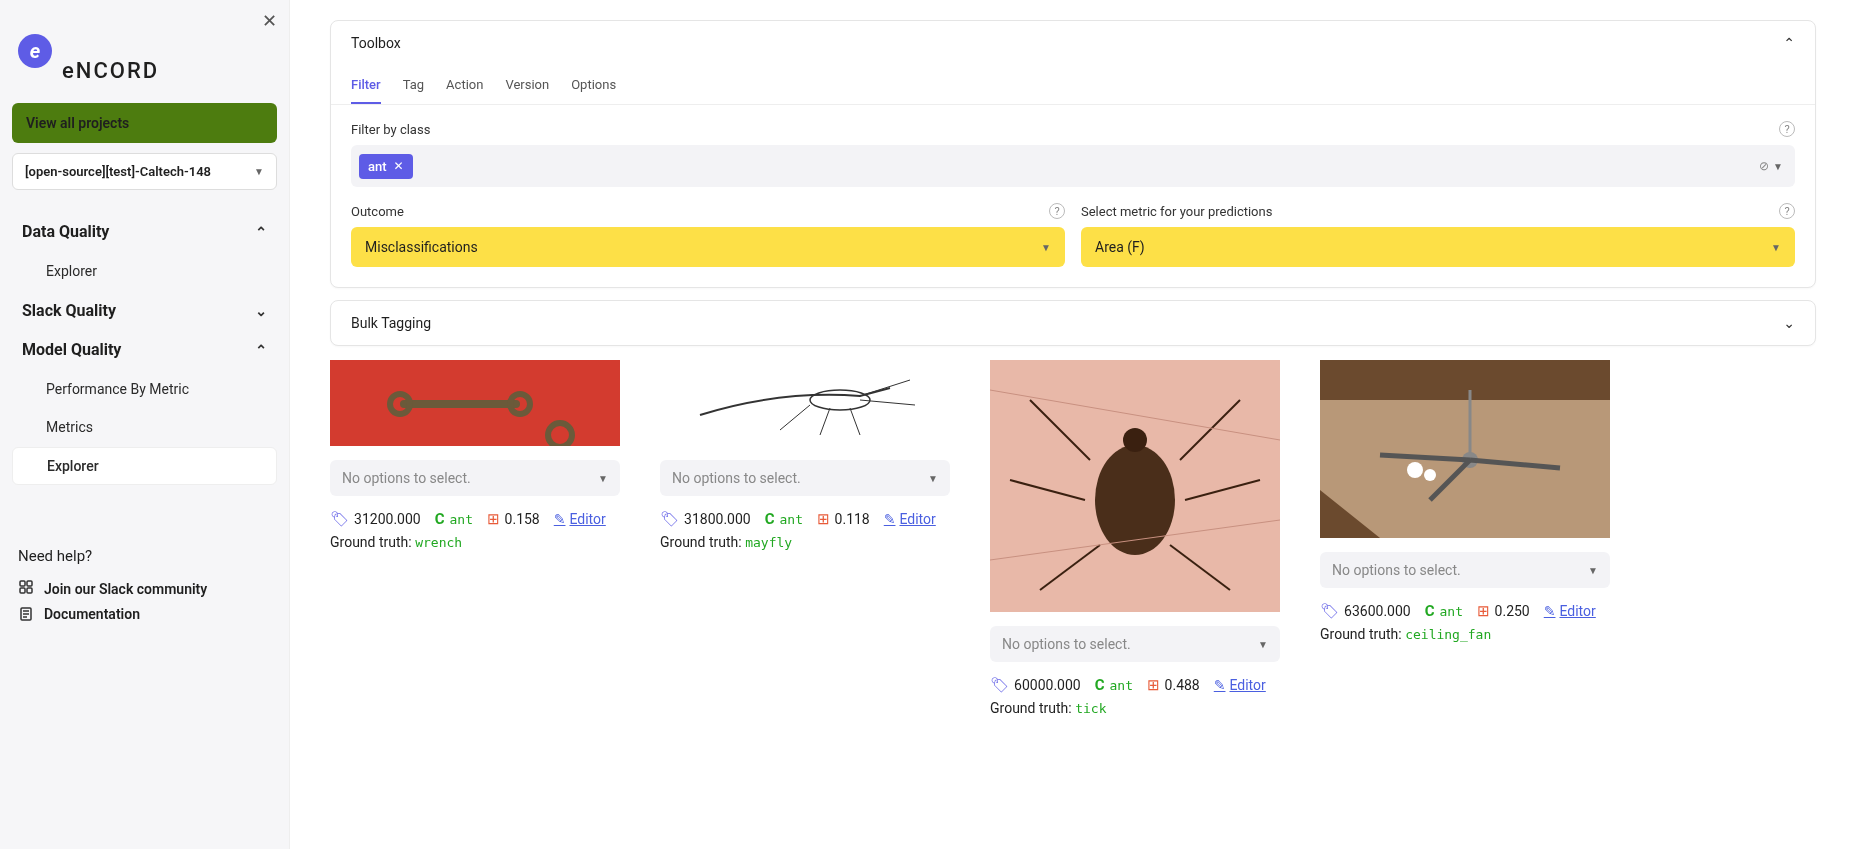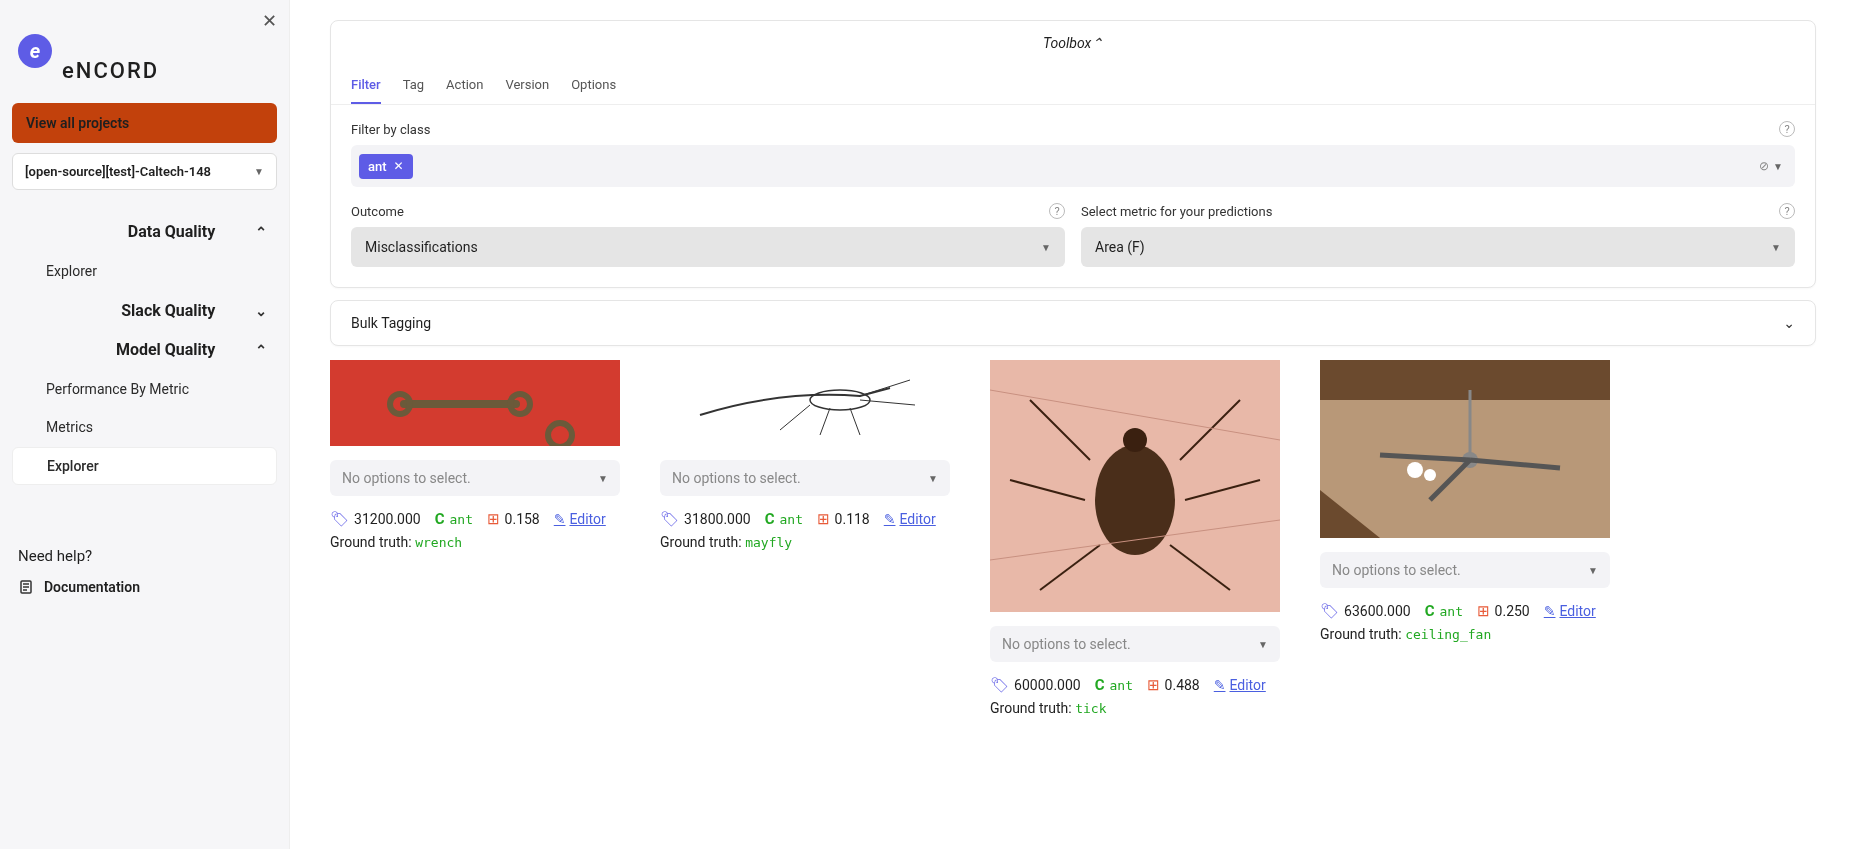--- a/index.html
+++ b/index.html
@@ -3,46 +3,46 @@
 <meta charset="utf-8">
 <style>
 * { box-sizing: border-box; margin: 0; padding: 0; }
 body { font-family: -apple-system, BlinkMacSystemFont, "Segoe UI", Roboto, sans-serif; font-size: 14px; color: #1f1f1f; background: #fff; }
 .app { display: flex; height: 849px; width: 1856px; }
 .sidebar { width: 290px; background: #f6f6f8; border-right: 1px solid #eee; padding: 10px 12px; position: relative; display: flex; flex-direction: column; }
 .close-btn { position: absolute; top: 10px; right: 12px; font-size: 18px; color: #555; cursor: pointer; }
 .logo-row { display: flex; align-items: center; gap: 10px; padding: 8px 6px 20px; }
 .logo-circle { width: 34px; height: 34px; border-radius: 50%; background: #5e5ce6; display: flex; align-items: center; justify-content: center; color: #fff; font-style: italic; font-weight: 700; font-size: 20px; }
 .logo-text { font-size: 22px; letter-spacing: 2px; font-weight: 500; color: #1f1f1f; margin-top: 40px; }
-.view-all { background: #c2410c; border-radius: 6px; padding: 12px 14px; font-weight: 600; font-size: 14px; cursor: pointer; }
+.view-all { background: #4d7c0f; border-radius: 6px; padding: 12px 14px; font-weight: 600; font-size: 14px; cursor: pointer; }
 .project-select { margin-top: 10px; background: #fff; border: 1px solid #ddd; border-radius: 6px; padding: 10px 12px; display: flex; justify-content: space-between; align-items: center; font-size: 13px; font-weight: 600; cursor: pointer; }
 .nav { margin-top: 22px; }
-.nav-group-header { display: flex; justify-content: flex-end; align-items: center; padding: 10px 10px; font-weight: 700; font-size: 16px; cursor: pointer; gap: 40px; }
+.nav-group-header { display: flex; justify-content: space-between; align-items: center; padding: 10px 10px; font-weight: 700; font-size: 16px; cursor: pointer; gap: 40px; }
 .nav-item { padding: 10px 10px 10px 34px; font-size: 14px; color: #2b2b2b; cursor: pointer; border-radius: 6px; margin: 2px 0; }
 .nav-item.active { background: #fff; font-weight: 500; border: 1px solid #eee; }
 .help-section { margin-top: auto; padding: 0 6px 20px; margin-top: 60px; }
 .help-title { font-size: 15px; margin-bottom: 10px; color: #1f1f1f; }
 .help-link { display: flex; align-items: center; gap: 10px; padding: 4px 0; font-size: 14px; font-weight: 600; cursor: pointer; color: #1f1f1f; }
 .help-link svg, .help-link .doc-icon { width: 16px; height: 16px; flex-shrink: 0; }
 .main { flex: 1; padding: 20px 40px; overflow: auto; position: relative; }
 .panel { border: 1px solid #e5e5e5; border-radius: 8px; background: #fff; margin-bottom: 12px; box-shadow: 0 1px 2px rgba(0,0,0,0.03); }
-.toolbox-header { display: flex; justify-content: center; align-items: center; padding: 14px 20px; font-style: italic; }
+.toolbox-header { display: flex; justify-content: space-between; align-items: center; padding: 14px 20px; }
 .tabs { display: flex; gap: 22px; padding: 12px 20px 0; border-bottom: 1px solid #eee; }
 .tab { padding-bottom: 10px; font-size: 13px; color: #555; cursor: pointer; border-bottom: 2px solid transparent; }
 .tab.active { color: #5e5ce6; border-bottom-color: #5e5ce6; font-weight: 500; }
 .filter-body { padding: 16px 20px 20px; }
 .field-label-row { display: flex; justify-content: space-between; align-items: center; font-size: 13px; color: #333; margin-bottom: 8px; }
 .help-icon { width: 16px; height: 16px; border: 1px solid #bbb; border-radius: 50%; display: inline-flex; align-items: center; justify-content: center; font-size: 11px; color: #888; }
 .chip-input { background: #f3f3f6; border-radius: 6px; padding: 6px 8px; display: flex; align-items: center; gap: 8px; min-height: 42px; position: relative; }
 .chip { background: #5e5ce6; color: #fff; border-radius: 4px; padding: 5px 9px; font-size: 13px; display: inline-flex; align-items: center; gap: 7px; font-weight: 500; }
 .chip .x { font-size: 12px; cursor: pointer; }
 .chip-clear { position: absolute; right: 12px; color: #888; display: flex; align-items: center; gap: 4px; font-size: 12px; }
 .two-col { display: flex; gap: 16px; margin-top: 16px; }
 .col { flex: 1; }
-.select-box { background: #e5e5e5; border-radius: 6px; padding: 12px 14px; display: flex; justify-content: space-between; align-items: center; font-size: 14px; cursor: pointer; }
+.select-box { background: #fde047; border-radius: 6px; padding: 12px 14px; display: flex; justify-content: space-between; align-items: center; font-size: 14px; cursor: pointer; }
 .bulk-header { display: flex; justify-content: space-between; align-items: center; padding: 14px 20px; font-size: 14px; cursor: pointer; }
 .chevron { font-size: 14px; color: #333; }
 .grid { display: flex; gap: 40px; margin-top: 14px; align-items: flex-start; }
 .card { width: 290px; }
 .thumb { width: 100%; background: #eee; margin-bottom: 14px; display: flex; align-items: center; justify-content: center; overflow: hidden; }
 .thumb svg { width: 100%; height: 100%; }
 .card-select { background: #f3f3f6; border-radius: 6px; padding: 10px 12px; display: flex; justify-content: space-between; align-items: center; color: #888; font-size: 14px; cursor: pointer; margin-bottom: 14px; }
 .meta-row { display: flex; align-items: center; gap: 14px; font-size: 14px; margin-bottom: 6px; white-space: nowrap; }
 .meta-item { display: inline-flex; align-items: center; gap: 5px; }
 .tag-icon { color: #5e5ce6; font-size: 15px; }
@@ -88,20 +88,31 @@
         <span class="chevron">⌃</span>
       </div>
       <div class="nav-item">Performance By Metric</div>
       <div class="nav-item">Metrics</div>
       <div class="nav-item active">Explorer</div>
     </nav>
 
     <div class="help-section">
       <div class="help-title">Need help?</div>
       <div class="help-link">
+        <span>
+          <svg viewBox="0 0 16 16" fill="none" stroke="#333" stroke-width="1.5">
+              <rect x="2" y="2" width="5" height="5" rx="1"></rect>
+              <rect x="9" y="2" width="5" height="5" rx="1"></rect>
+              <rect x="2" y="9" width="5" height="5" rx="1"></rect>
+              <rect x="9" y="9" width="5" height="5" rx="1"></rect>
+            </svg>
+        </span>
+        <span>Join our Slack community</span>
+      </div>
+      <div class="help-link">
         <span class="doc-icon">
           <svg viewBox="0 0 16 16" fill="none" stroke="#333" stroke-width="1.5">
               <rect x="3" y="2" width="10" height="12" rx="1"></rect>
               <line x1="5" y1="5" x2="11" y2="5"></line>
               <line x1="5" y1="8" x2="11" y2="8"></line>
               <line x1="5" y1="11" x2="9" y2="11"></line>
             </svg>
         </span>
         <span>Documentation</span>
       </div>

